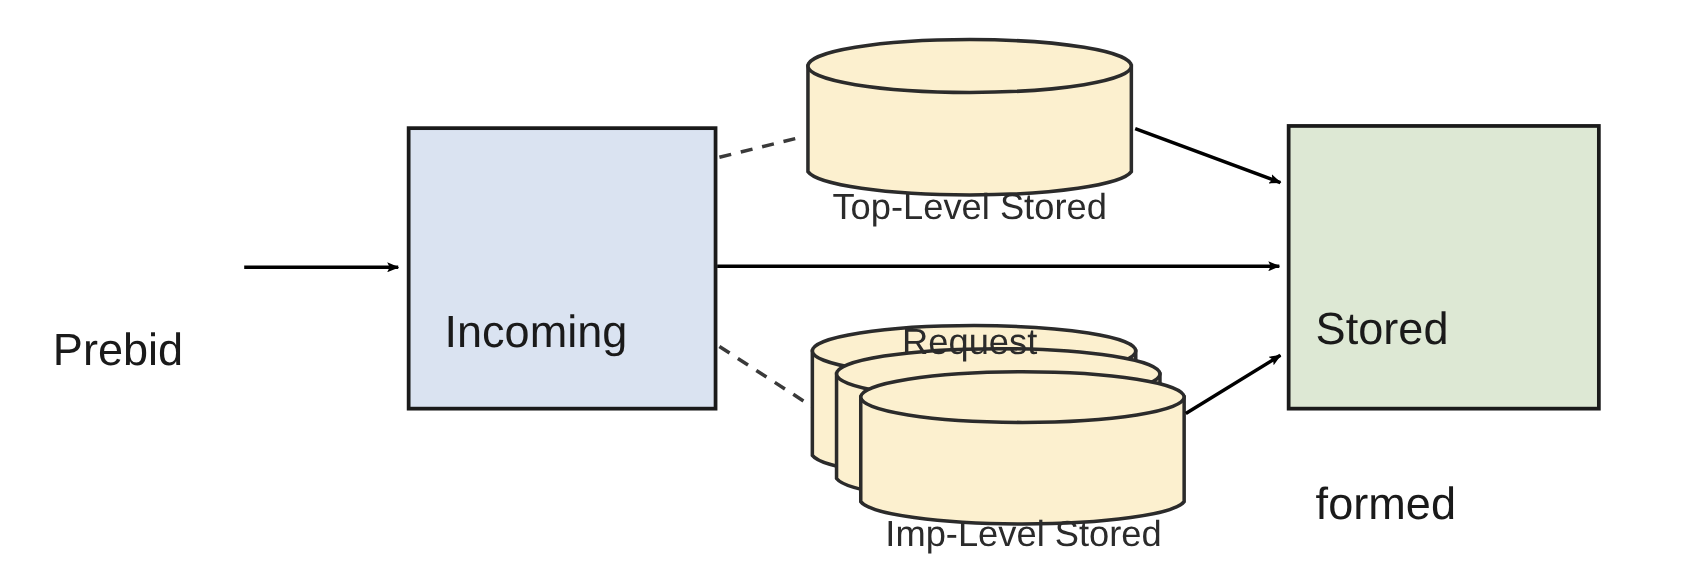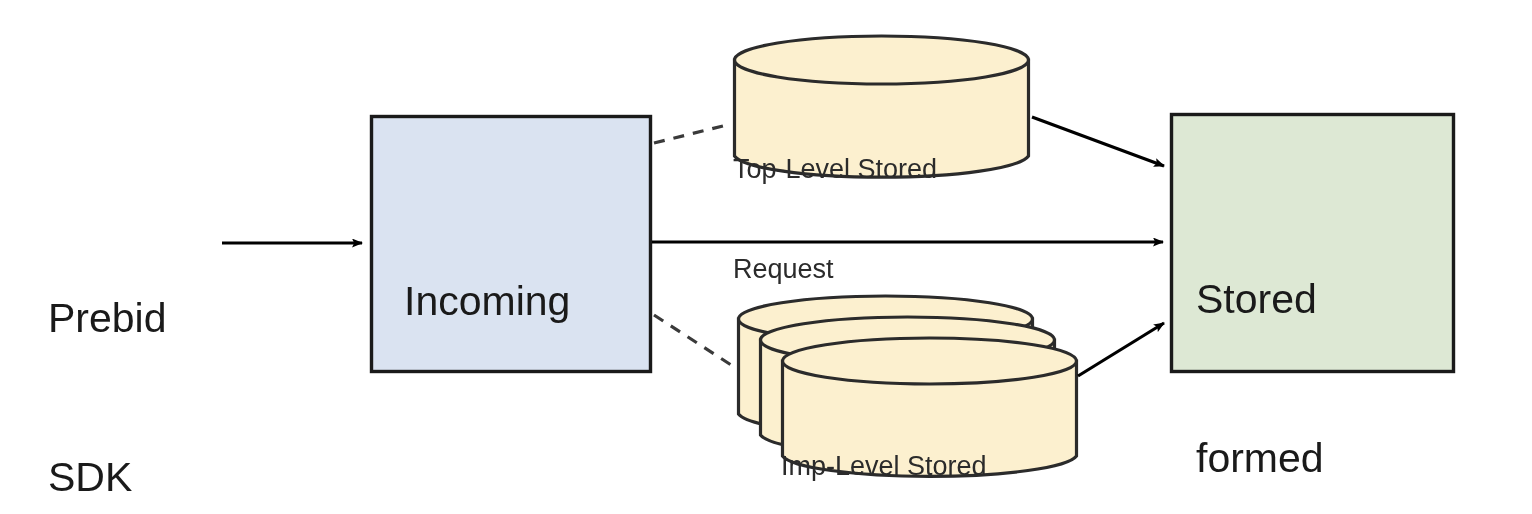--- a/index.html
+++ b/index.html
@@ -48,21 +48,22 @@
     font-size: 41px;
     color: #1a1a1a;
   }
   .lbl-result {
     left: 1196px;
     top: 166px;
     font-size: 41px;
     color: #1a1a1a;
   }
   .lbl-db {
-    font-size: 27px;
+    text-align: center;
+    font-size: 33px;
     color: #2b2b2b;
     line-height: 1.24;
   }
   .lbl-top-db {
     left: 733px;
     top: 86px;
     width: 297px;
   }
   .lbl-imp-db {
     left: 781px;
@@ -123,21 +124,20 @@
 
     <g>
       <rect x="1171.5" y="114.5" width="282" height="257" fill="#dde8d4" stroke="#1a1a1a" stroke-width="3.4"></rect>
     </g>
   </svg>
 
   <div class="text-layer">
 
     <div class="lbl lbl-source">
       <div>Prebid</div>
-      <div>SDK</div>
     </div>
 
     <div class="lbl lbl-skeleton">
       <div>Incoming</div>
       
     </div>
 
     <div class="lbl lbl-db lbl-top-db">
       <div>Top-Level Stored</div>
       <div>Request</div>

